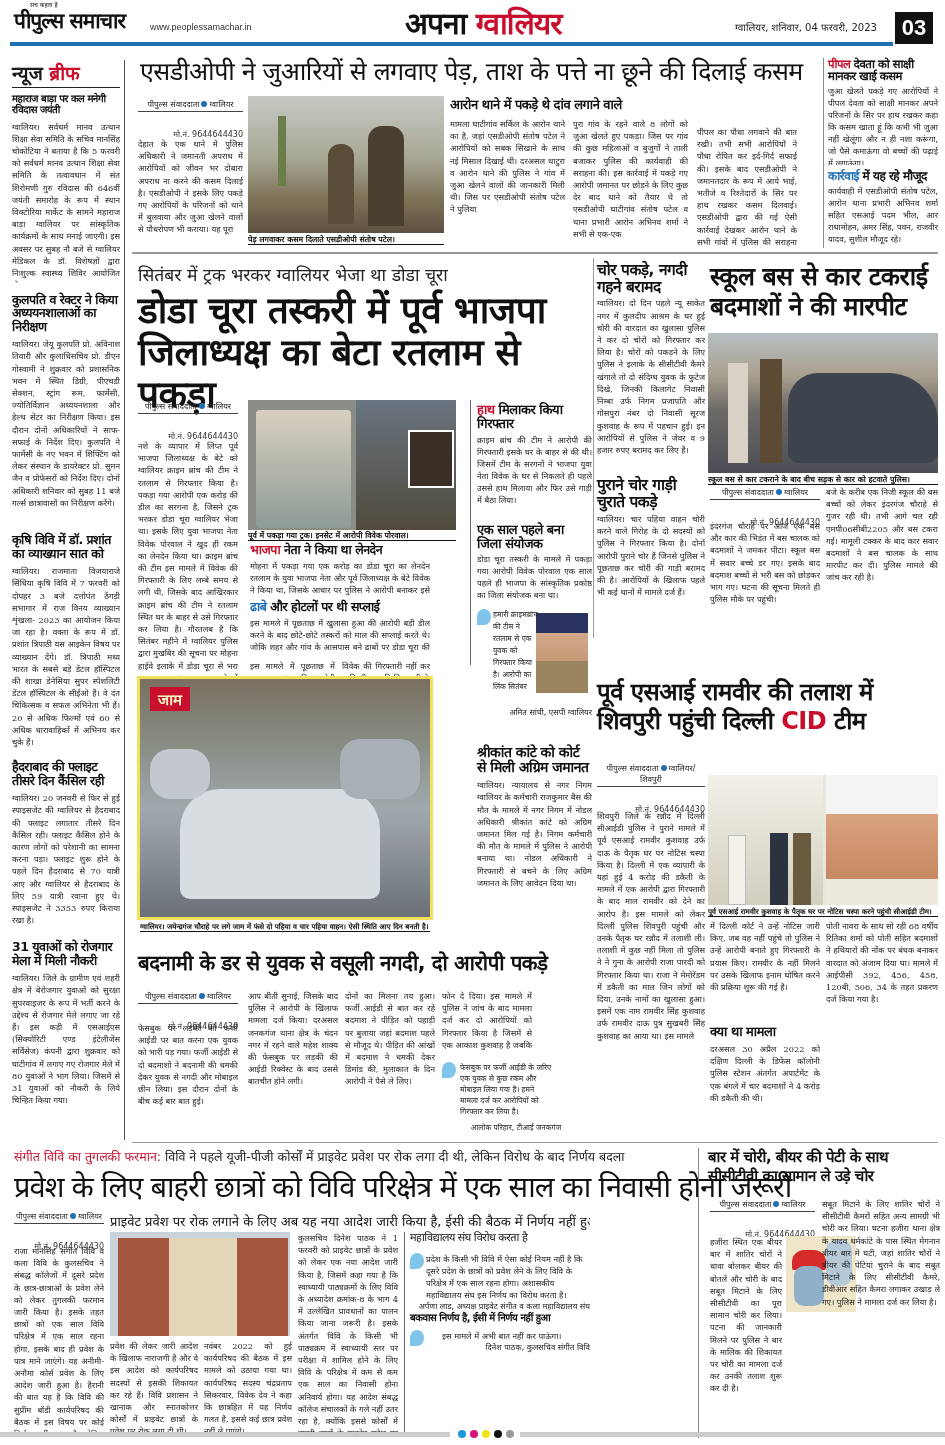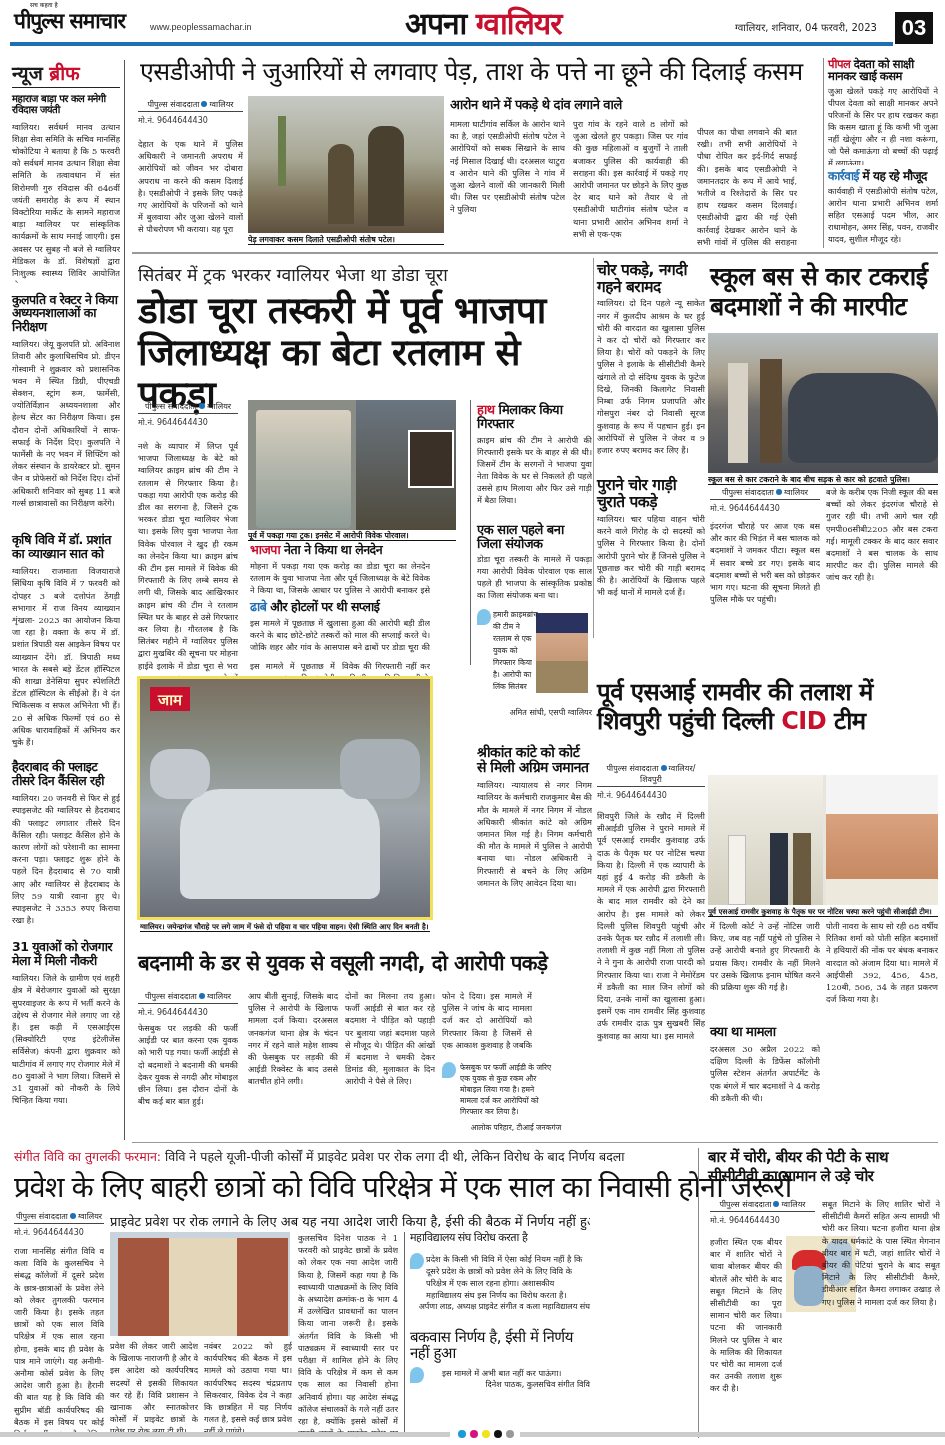--- a/index.html
+++ b/index.html
@@ -15,21 +15,21 @@
 .pageno{left:895px;top:12px;width:38px;height:32px;background:#111;color:#fff;font-size:22px;font-weight:bold;text-align:center;line-height:32px;font-family:"Liberation Sans",sans-serif}
 .bluebar{left:10px;top:42px;width:883px;height:4px;background:#1f6fb3}
 .vr{position:absolute;width:1px;background:#555}
 .hr{position:absolute;height:2px;background:#999}
 .hl{font-weight:bold;color:#111;line-height:1.08;letter-spacing:-0.5px}
 .hlred{color:#c8102e}
 .hlblue{color:#1f6fb3}
 .body{font-family:"DejaVu Serif",serif;font-size:8.2px;line-height:12.2px;color:#222;text-align:justify;overflow:hidden}
 .byline{font-size:8px;color:#222;border-bottom:1px solid #444;padding-bottom:2px;text-align:center}
 .byline .dot{display:inline-block;width:6px;height:6px;border-radius:50%;background:#1f6fb3;margin:0 2px}
-.mob{font-size:8px;color:#333;text-align:left;margin-top:2px}
+.mob{font-size:8px;color:#333;text-align:right;margin-top:16px}
 .photo{position:absolute;overflow:hidden}
 .caption{font-size:7.8px;color:#111;border-bottom:1px solid #111;white-space:nowrap;overflow:hidden;font-weight:bold}
 .quote-mark{display:inline-block;width:14px;height:16px;border-radius:50% 50% 50% 0;background:#7fc4ea;vertical-align:top;margin-right:3px}
 .small{font-size:8.2px;line-height:12px}
 .sidebox .body{font-family:"DejaVu Sans",sans-serif}
 .brief-title{font-size:19px;font-weight:bold}
 .brief-title .red{color:#c8102e}
 .cmyk{position:absolute;width:8px;height:8px;border-radius:50%}
 .foot-bar{position:absolute;height:5px;background:#ccc}
 </style>
@@ -220,21 +220,21 @@
 <div class="abs body" style="left:204px;top:1340px;width:88px;height:98px">नवंबर 2022 को हुई कार्यपरिषद की बैठक में इस मामले को उठाया गया था। कार्यपरिषद सदस्य चंद्रप्रताप सिकरवार, विवेक देव ने कहा कि छात्रहित में यह निर्णय गलत है, इससे कई छात्र प्रवेश नहीं ले पाएंगे।</div>
 <div class="abs body" style="left:298px;top:1232px;width:100px;height:206px">कुलसचिव दिनेश पाठक ने 1 फरवरी को प्राइवेट छात्रों के प्रवेश को लेकर एक नया आदेश जारी किया है, जिसमें कहा गया है कि स्वाध्यायी पाठ्यक्रमों के लिए विवि के अध्यादेश क्रमांक-8 के भाग 4 में उल्लेखित प्रावधानों का पालन किया जाना जरूरी है। इसके अंतर्गत विवि के किसी भी पाठ्यक्रम में स्वाध्यायी स्तर पर परीक्षा में शामिल होने के लिए विवि के परिक्षेत्र में कम से कम एक साल का निवासी होना अनिवार्य होगा। यह आदेश संबद्ध कॉलेज संचालकों के गले नहीं उतर रहा है, क्योंकि इससे कोर्सों में बाहरी छात्रों के प्राइवेट प्रवेश पर पूरी तरह से रोक लग जाएगी।</div>
 <div class="vr" style="left:404px;top:1232px;height:200px;background:#666"></div>
 <div class="abs sidebox" style="left:410px;top:1232px;width:180px">
   <div class="hl" style="font-size:11px;font-weight:normal">महाविद्यालय संघ विरोध करता है</div>
   <div style="position:relative;margin-top:9px">
     <span class="quote-mark" style="position:absolute;left:0;top:0"></span>
     <div class="body small" style="padding-left:16px;height:48px;text-align:left">प्रदेश के किसी भी विवि में ऐसा कोई नियम नहीं है कि दूसरे प्रदेश के छात्रों को प्रवेश लेने के लिए विवि के परिक्षेत्र में एक साल रहना होगा। अशासकीय महाविद्यालय संघ इस निर्णय का विरोध करता है।</div>
     <div class="small" style="text-align:right;font-size:8px">अर्पणा लाड, अध्यक्ष प्राइवेट संगीत व कला महाविद्यालय संघ</div>
   </div>
-  <div class="hl" style="font-size:15px;font-weight:normal;margin-top:16px">बकवास निर्णय है, ईसी में निर्णय नहीं हुआ</div>
+  <div class="hl" style="font-size:10px;font-weight:bold;margin-top:0">बकवास निर्णय है, ईसी में निर्णय नहीं हुआ</div>
   <div style="position:relative;margin-top:6px">
     <span class="quote-mark" style="position:absolute;left:0;top:0"></span>
     <div class="body small" style="padding-left:32px;height:12px;text-align:left">इस मामले में अभी बात नहीं कर पाऊंगा।</div>
     <div class="small" style="text-align:right;font-size:8px">दिनेश पाठक, कुलसचिव संगीत विवि</div>
   </div>
 </div>
 <div class="vr" style="left:698px;top:1148px;height:290px;background:#888"></div>
 
 <div class="abs hl" style="left:708px;top:1148px;width:232px;font-size:15px;line-height:1.25">बार में चोरी, बीयर की पेटी के साथ सीसीटीवी का सामान ले उड़े चोर</div>
 <div class="abs" style="left:710px;top:1198px;width:105px">

